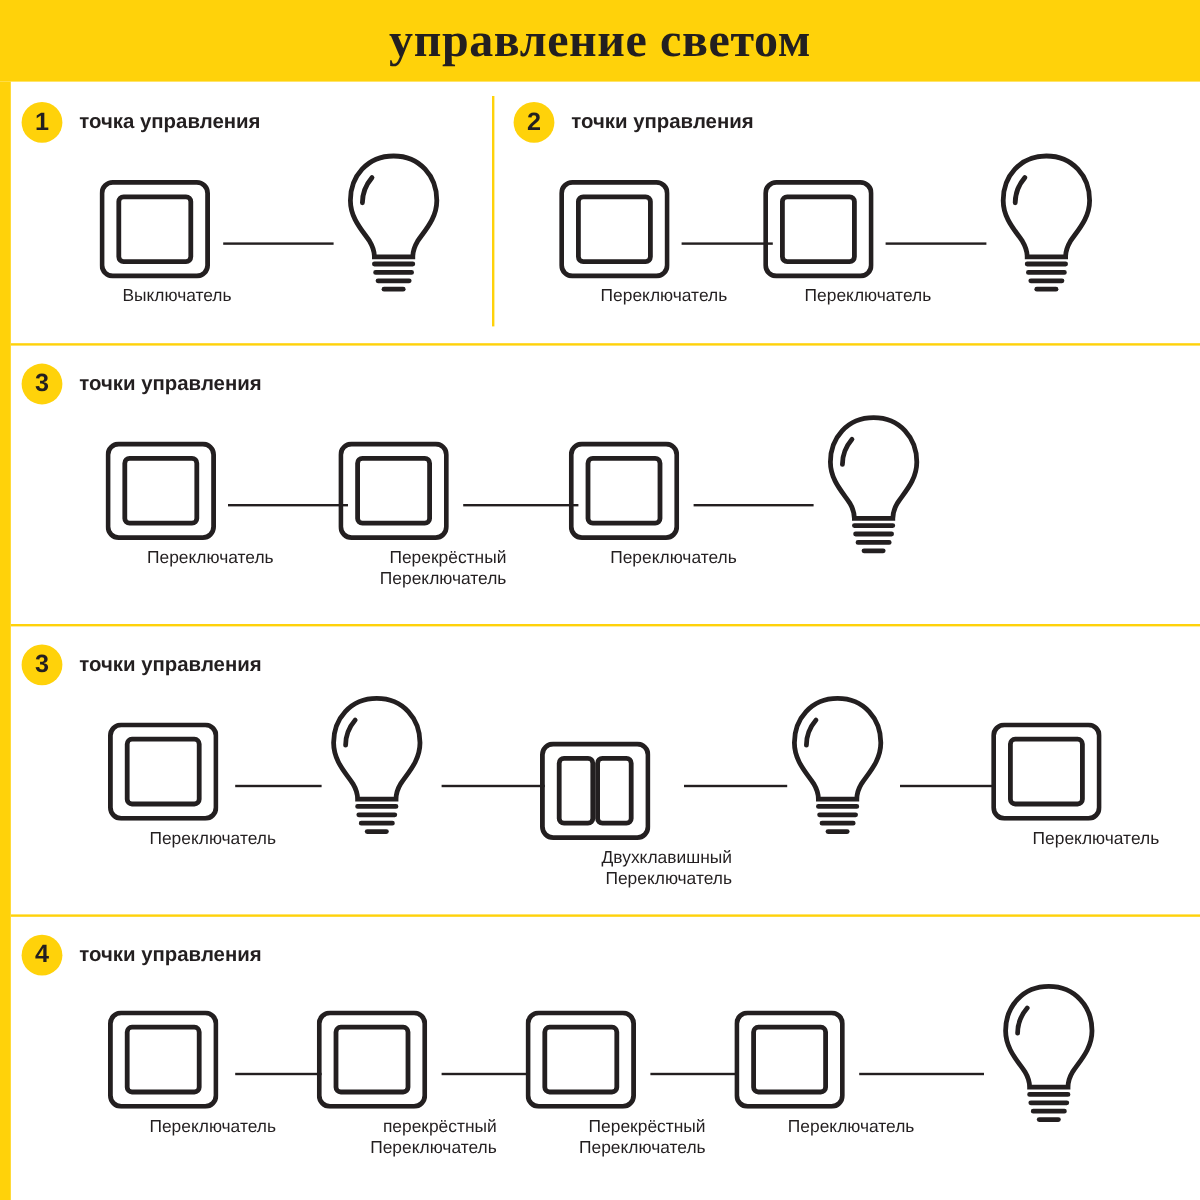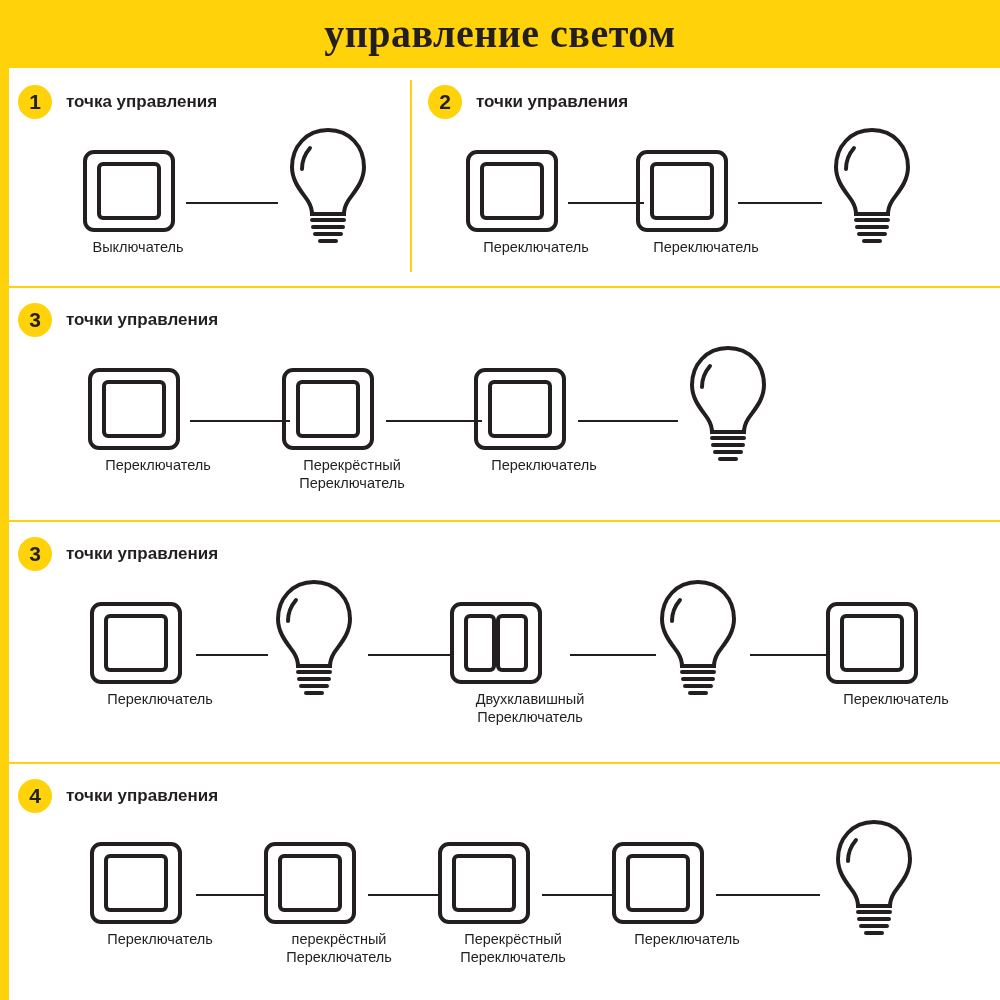--- a/index.html
+++ b/index.html
@@ -85,21 +85,21 @@
     position: absolute;
     width: 2px;
     background: #ffd20a;
   }
   
   .row {
     position: relative;
   }
   .node {
     position: absolute;
-    text-align: center;
+    text-align: right;
   }
   .label {
     font-size: 14.5px;
     color: #231f20;
     line-height: 1.25;
     margin-top: 6px;
     white-space: pre-line;
   }
   .wire {
     position: absolute;
@@ -267,21 +267,21 @@
       <div class="node" style="left:248px; top:0px; width:105px;">
         <svg width="96" height="122" viewBox="0 0 96 122">
           <path d="M48 6 C26 6 12 23 12 43 C12 58 22 68 28 77 C31 82 32 86 32 90 L64 90 C64 86 65 82 68 77 C74 68 84 58 84 43 C84 23 70 6 48 6 Z" fill="none" stroke="#231f20" stroke-width="4"></path>
           <path d="M30 24 C24 31 22 38 22 45" fill="none" stroke="#231f20" stroke-width="4" stroke-linecap="round"></path>
           <path d="M32 96 L64 96 M33 103 L63 103 M35 110 L61 110" stroke="#231f20" stroke-width="4" stroke-linecap="round"></path>
           <path d="M40 117 L56 117" stroke="#231f20" stroke-width="4" stroke-linecap="round"></path>
         </svg>
         <div class="label"></div>
       </div>
 
-      <div class="node" style="left:432px; top:26px; width:160px;">
+      <div class="node" style="left:432px; top:42px; width:160px;">
         <svg width="92" height="82" viewBox="0 0 92 82">
           <rect x="2" y="2" width="88" height="78" rx="9" ry="9" fill="none" stroke="#231f20" stroke-width="4"></rect>
           <rect x="16" y="14" width="28" height="54" rx="4" ry="4" fill="none" stroke="#231f20" stroke-width="4"></rect>
           <rect x="48" y="14" width="28" height="54" rx="4" ry="4" fill="none" stroke="#231f20" stroke-width="4"></rect>
         </svg>
         <div class="label">Двухклавишный
 Переключатель</div>
       </div>
 
       <div class="node" style="left:632px; top:0px; width:105px;">

